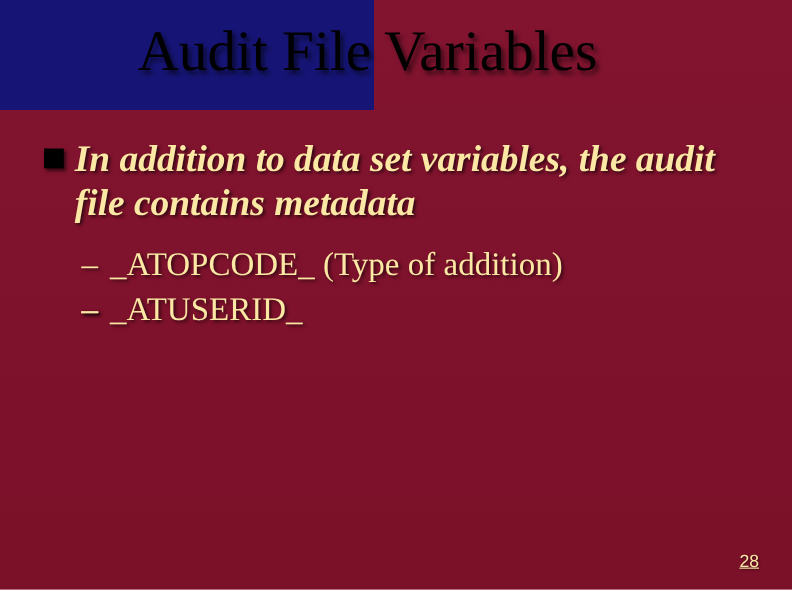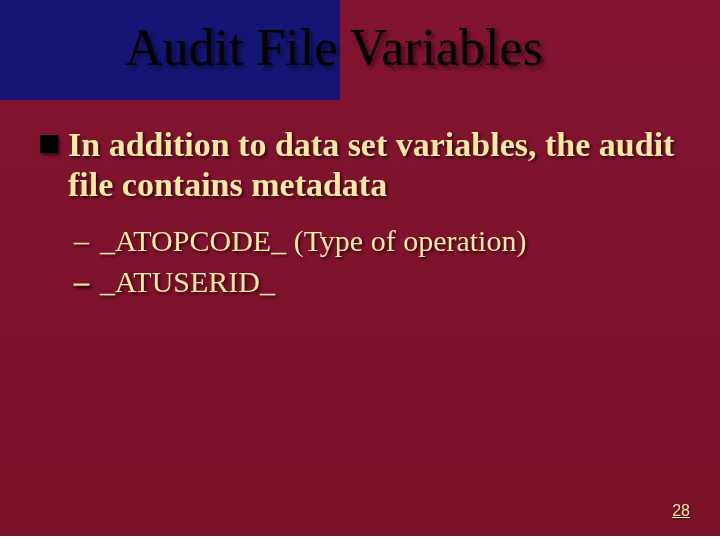--- a/index.html
+++ b/index.html
@@ -41,20 +41,21 @@
     right: 40px;
     color: #fbe8a4;
   }
   .lvl1 {
     position: relative;
     font-size: 34px;
     font-weight: bold;
     line-height: 1.18;
     padding-left: 28px;
     text-shadow: 2px 2px 3px rgba(0,0,0,0.6);
+    font-style: italic;
   }
   .lvl1 .bullet {
     position: absolute;
     left: 0;
     top: 10px;
     width: 18px;
     height: 18px;
     background: #000;
     box-shadow: 2px 2px 3px rgba(0,0,0,0.6);
   }
@@ -98,21 +99,21 @@
   <div class="body">
 
     <div class="lvl1">
       <span class="bullet"></span>
       <span>In addition to data set variables, the audit file contains metadata</span>
     </div>
 
     <div class="lvl2-group">
       <div class="lvl2">
         <span class="dash">–</span>
-        <span>_ATOPCODE_ (Type of operation)</span>
+        <span>_ATOPCODE_ (Type of addition)</span>
       </div>
       <div class="lvl2">
         <span class="dash">–</span>
       </div>
       <div class="lvl2">
         <span class="dash">–</span>
       </div>
       <div class="lvl2">
         <span class="dash">–</span>
         <span>_ATUSERID_</span>

